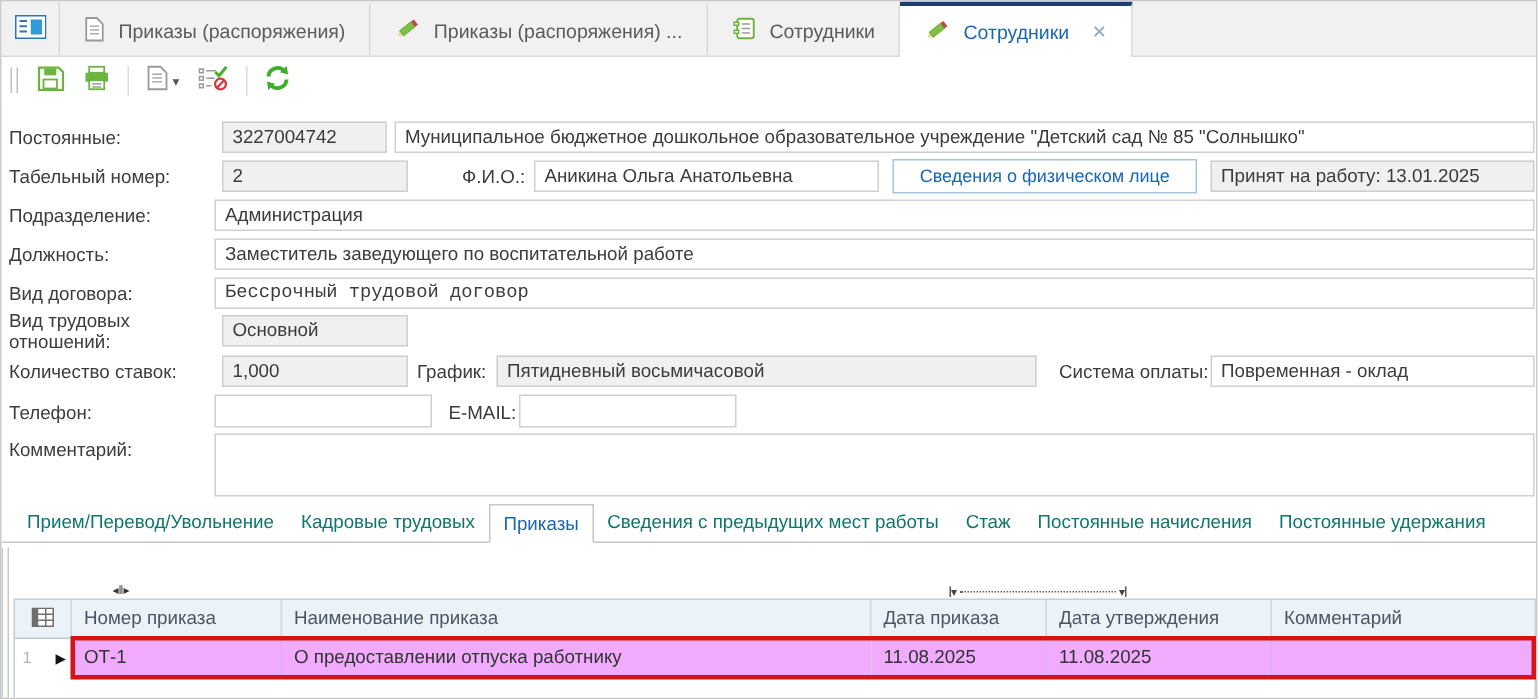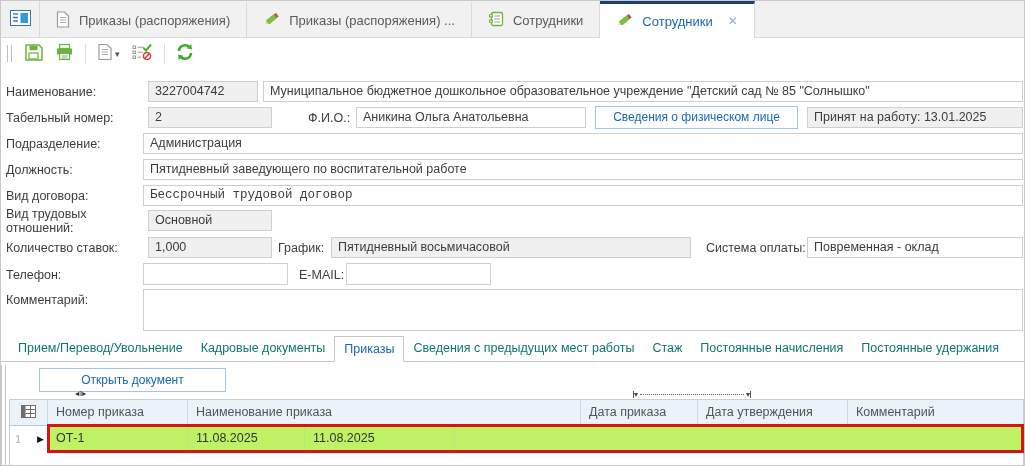--- a/index.html
+++ b/index.html
@@ -35,21 +35,21 @@
   .hsplit{position:absolute;left:74px;top:388px;font-size:8px;color:#333;letter-spacing:0;cursor:col-resize;}
   .colind{position:absolute;left:632px;top:388px;width:118px;height:10px;display:flex;align-items:center;color:#444;font-size:8px;cursor:pointer;}
   .colind .bar{width:1px;height:7px;background:#555;}
   .colind .dots{flex:1;border-top:1px dotted #666;margin:0 2px;}
   .vgrip{position:absolute;left:0;top:364px;height:101px;width:3px;border-left:1px solid #c6c6c6;border-right:1px solid #c6c6c6;cursor:col-resize;}
   .grid{position:absolute;left:8px;top:398px;width:1015px;height:79px;border:1px solid #c2cfdb;box-sizing:border-box;background:#fff;}
   .ghead{display:flex;height:26px;background:#ebf2f8;border-bottom:1px solid #b9c8d4;box-sizing:border-box;color:#4a5663;}
   .gc{box-sizing:border-box;padding:0 8px;line-height:25px;border-right:1px solid #ccd8e3;overflow:hidden;white-space:nowrap;}
   .grow{display:flex;height:26px;box-sizing:border-box;}
   .grow .gc{border-right:1px solid rgba(160,190,215,.25);}
-  .gc.sel{background:#bef264;color:#333;}
+  .gc.sel{background:#f0abfc;color:#333;}
   .numcell{width:38px;display:flex;align-items:center;justify-content:space-between;padding:0 3px 0 5px;box-sizing:border-box;border-right:1px solid #d9e2ea;background:#fff;}
   .rownum{color:#b3b3b3;font-size:11px;}
   .rowptr{color:#111;font-size:9px;}
   .hicon{width:38px;display:flex;align-items:center;justify-content:center;border-right:1px solid #ccd8e3;box-sizing:border-box;cursor:pointer;}
   .redbox{position:absolute;left:37px;top:24px;width:977px;height:29px;border:3px solid #d51414;box-sizing:border-box;pointer-events:none;}
 </style>
 </head>
 <body>
 
 <div class="win">
@@ -154,36 +154,36 @@
     <div class="tbtn">
       <span><svg width="18" height="18" viewBox="0 0 18 18">
             <path d="M3 8 a6 6 0 0 1 11 -3" stroke="#3fae2a" stroke-width="2.6" fill="none"></path>
             <polygon points="15.2,1 16,6.6 10.6,5.2" fill="#3fae2a"></polygon>
             <path d="M15 10 a6 6 0 0 1 -11 3" stroke="#3fae2a" stroke-width="2.6" fill="none"></path>
             <polygon points="2.8,17 2,11.4 7.4,12.8" fill="#3fae2a"></polygon>
           </svg></span>
     </div>
   </div>
 
-  <div class="lbl" style="left:5px;top:84px;">Наименование:</div>
+  <div class="lbl" style="left:5px;top:84px;">Постоянные:</div>
   <div class="fld ro" style="left:147px;top:80px;width:110px;">3227004742</div>
   <div class="fld" style="left:262px;top:80px;width:760px;">Муниципальное бюджетное дошкольное образовательное учреждение "Детский сад № 85 "Солнышко"</div>
 
   <div class="lbl" style="left:5px;top:110px;">Табельный номер:</div>
   <div class="fld ro" style="left:147px;top:106px;width:124px;">2</div>
   <div class="lbl" style="left:307px;top:110px;">Ф.И.О.:</div>
   <div class="fld" style="left:355px;top:106px;width:230px;">Аникина Ольга Анатольевна</div>
   <div class="pbtn" style="left:594px;top:105px;width:203px;height:23px;line-height:21px;">Сведения о физическом лице</div>
   <div class="fld ro" style="left:806px;top:106px;width:216px;">Принят на работу: 13.01.2025</div>
 
   <div class="lbl" style="left:5px;top:136px;">Подразделение:</div>
   <div class="fld" style="left:142px;top:132px;width:880px;">Администрация</div>
 
   <div class="lbl" style="left:5px;top:162px;">Должность:</div>
-  <div class="fld" style="left:142px;top:158px;width:880px;">Пятидневный заведующего по воспитательной работе</div>
+  <div class="fld" style="left:142px;top:158px;width:880px;">Заместитель заведующего по воспитательной работе</div>
 
   <div class="lbl" style="left:5px;top:188px;">Вид договора:</div>
   <div class="fld" style="left:142px;top:184px;width:880px;font-family:Liberation Mono, monospace;">Бессрочный трудовой договор</div>
 
   <div class="lbl" style="left:5px;top:206px;width:118px;">Вид трудовых отношений:</div>
   <div class="fld ro" style="left:147px;top:209px;width:124px;">Основной</div>
 
   <div class="lbl" style="left:5px;top:240px;">Количество ставок:</div>
   <div class="fld ro" style="left:147px;top:236px;width:124px;">1,000</div>
   <div class="lbl" style="left:277px;top:240px;">График:</div>
@@ -194,29 +194,28 @@
   <div class="lbl" style="left:5px;top:267px;">Телефон:</div>
   <div class="fld" style="left:142px;top:262px;width:145px;height:22px;"></div>
   <div class="lbl" style="left:298px;top:267px;">E-MAIL:</div>
   <div class="fld" style="left:345px;top:262px;width:145px;height:22px;"></div>
 
   <div class="lbl" style="left:5px;top:292px;">Комментарий:</div>
   <div class="fld area" style="left:142px;top:288px;width:880px;"></div>
 
   <div class="dtabs">
     <span class="dtab">Прием/Перевод/Увольнение</span>
-    <span class="dtab">Кадровые документы</span>
+    <span class="dtab">Кадровые трудовых</span>
     <span class="dtab active">Приказы</span>
     <span class="dtab">Сведения с предыдущих мест работы</span>
     <span class="dtab">Стаж</span>
     <span class="dtab">Постоянные начисления</span>
     <span class="dtab">Постоянные удержания</span>
   </div>
 
-  <div class="pbtn openbtn">Открыть документ</div>
   <div class="hsplit">◂‖▸</div>
 
   <div class="colind">
     <span class="bar"></span>
     <span>▾</span>
     <span class="dots"></span>
     <span>▾</span>
     <span class="bar"></span>
   </div>
 
@@ -238,20 +237,21 @@
       <div class="gc" style="width:117px;">Дата приказа</div>
       <div class="gc" style="width:150px;">Дата утверждения</div>
       <div class="gc" style="flex:1;border-right:none;">Комментарий</div>
     </div>
     <div class="grow">
       <div class="numcell">
         <span class="rownum">1</span>
         <span class="rowptr">▶</span>
       </div>
       <div class="gc sel" style="width:140px;">ОТ-1</div>
+      <div class="gc sel" style="width:393px;">О предоставлении отпуска работнику</div>
       <div class="gc sel" style="width:117px;">11.08.2025</div>
       <div class="gc sel" style="width:150px;">11.08.2025</div>
       <div class="gc sel" style="flex:1;border-right:none;"></div>
     </div>
     <div class="redbox"></div>
   </div>
 
 </div>
 
 </body></html>

